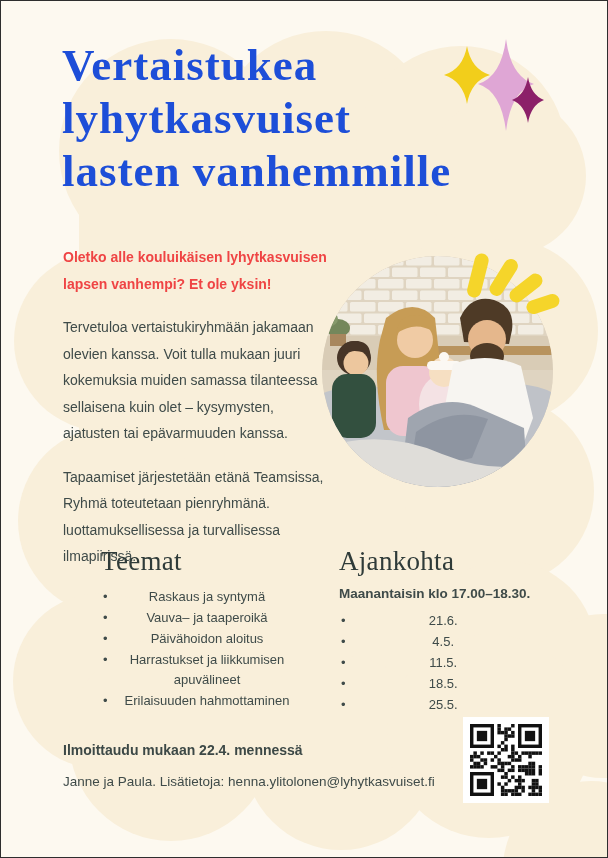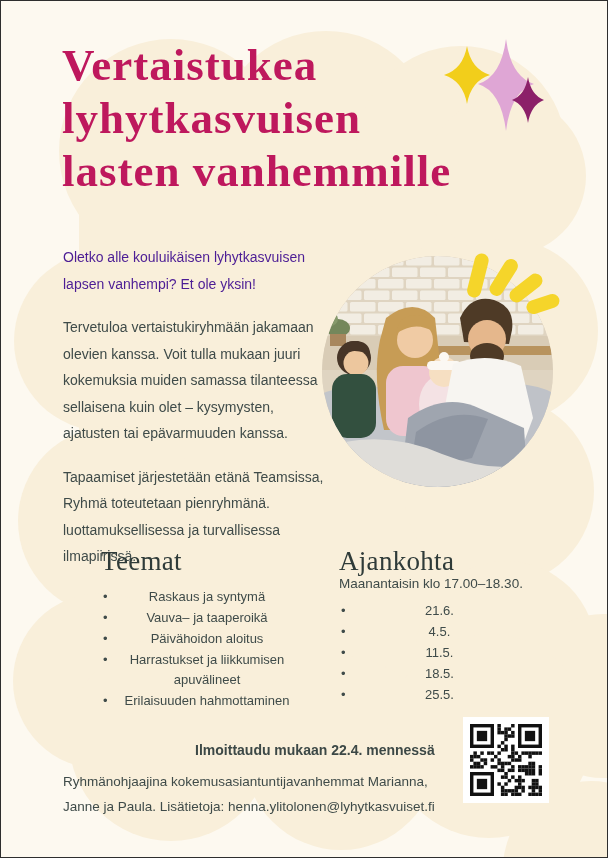--- a/index.html
+++ b/index.html
@@ -9,49 +9,49 @@
     overflow:hidden;
     font-family:"Liberation Sans","DejaVu Sans",sans-serif;color:#3F4B49;
   }
   .blob{position:absolute;left:0;top:0;z-index:0;}
   .content{position:absolute;inset:0;z-index:1;}
 
   .title{
     position:absolute;left:61px;top:38px;margin:0;
     font-family:"Liberation Serif","DejaVu Serif",serif;
     font-weight:700;font-size:45px;line-height:53px;letter-spacing:1px;
-    color:#be185d;
+    color:#1d4ed8;
   }
   .sparkles{position:absolute;left:430px;top:34px;}
 
   .intro{position:absolute;left:62px;top:243px;width:292px;font-size:14px;line-height:26.5px;}
   .para{margin:0 0 17px 0;}
-  .lead{font-weight:400;color:#4c1d95;}
+  .lead{font-weight:700;color:#ef4444;}
 
   .photo{
     position:absolute;left:321px;top:255px;width:231px;height:231px;
     border-radius:50%;overflow:hidden;background:#DFD4C1;
   }
   .rays{position:absolute;left:456px;top:246px;z-index:2;}
 
   .col-heading{
     margin:0;font-family:"Liberation Serif","DejaVu Serif",serif;
     font-size:27px;font-weight:400;color:#2F3B39;letter-spacing:.3px;line-height:28px;
   }
   .themes{position:absolute;left:100px;top:546px;}
   .schedule{position:absolute;left:338px;top:546px;}
   ul.bullets{list-style:none;margin:12px 0 0 0;padding:0;font-size:13px;line-height:20px;}
   ul.bullets li{position:relative;padding-left:17px;margin:0 0 1px 0;text-align:center;}
   ul.bullets li::before{content:"\2022";position:absolute;left:2px;top:0;font-size:13px;color:#3F4B49;}
   .themes li{max-width:178px;}
-  .sub{margin-top:0;font-size:13.5px;line-height:18px;}
+  .sub{margin-top:10px;font-size:13.5px;line-height:18px;font-weight:bold;}
   .schedule ul.bullets{margin-top:8px;}
 
   .footer{position:absolute;left:62px;top:737px;font-size:13.5px;line-height:25px;}
-  .deadline{font-weight:700;font-size:14px;margin-bottom:6px;color:#3C4846;text-align:right;}
+  .deadline{font-weight:700;font-size:14px;margin-bottom:6px;color:#3C4846;}
 
   .qr{
     position:absolute;left:462px;top:716px;width:86px;height:86px;
     background:#ffffff;padding:7px;box-sizing:border-box;
   }
 </style>
 </head>
 <body>
 
 <div class="page">
@@ -74,21 +74,21 @@
       <circle cx="340" cy="752" r="97"></circle>
       <circle cx="488" cy="735" r="102"></circle>
       <circle cx="590" cy="868" r="88"></circle>
     </g>
   </svg>
 
   <div class="content">
 
     <h1 class="title">
       <div>Vertaistukea</div>
-      <div>lyhytkasvuisen</div>
+      <div>lyhytkasvuiset</div>
       <div>lasten vanhemmille</div>
     </h1>
 
     <svg class="sparkles" width="122" height="102" viewBox="0 0 122 102" aria-hidden="true">
       <path fill="#DFA6D5" d="M75 4 Q80 42 103 49 Q80 56 75 96 Q70 56 47 49 Q70 42 75 4 Z"></path>
       <path fill="#F2CE1B" d="M36 11 Q40 34 59 40 Q40 46 36 69 Q32 46 13 40 Q32 34 36 11 Z"></path>
       <path fill="#8C2069" d="M97 42 Q100 60 113 65 Q100 70 97 88 Q94 70 81 65 Q94 60 97 42 Z"></path>
     </svg>
 
     <section class="intro">
@@ -260,21 +260,20 @@
         <li>21.6.</li>
         <li>4.5.</li>
         <li>11.5.</li>
         <li>18.5.</li>
         <li>25.5.</li>
       </ul>
     </section>
 
     <footer class="footer">
       <div class="deadline">Ilmoittaudu mukaan 22.4. mennessä</div>
-      <div>Ryhmänohjaajina kokemusasiantuntijavanhemmat Marianna,</div>
       <div>Janne ja Paula. Lisätietoja: henna.ylitolonen@lyhytkasvuiset.fi</div>
     </footer>
 
     <div class="qr">
       <svg width="72" height="72" viewBox="0 0 72 72" aria-hidden="true">
         <rect width="72" height="72" fill="#ffffff"></rect>
         <g id="qr-modules" fill="#111111">
             <rect x="27.4" y="0.0" width="3.48" height="3.48"></rect>
             <rect x="41.1" y="0.0" width="3.48" height="3.48"></rect>
             <rect x="27.4" y="3.4" width="3.48" height="3.48"></rect>

